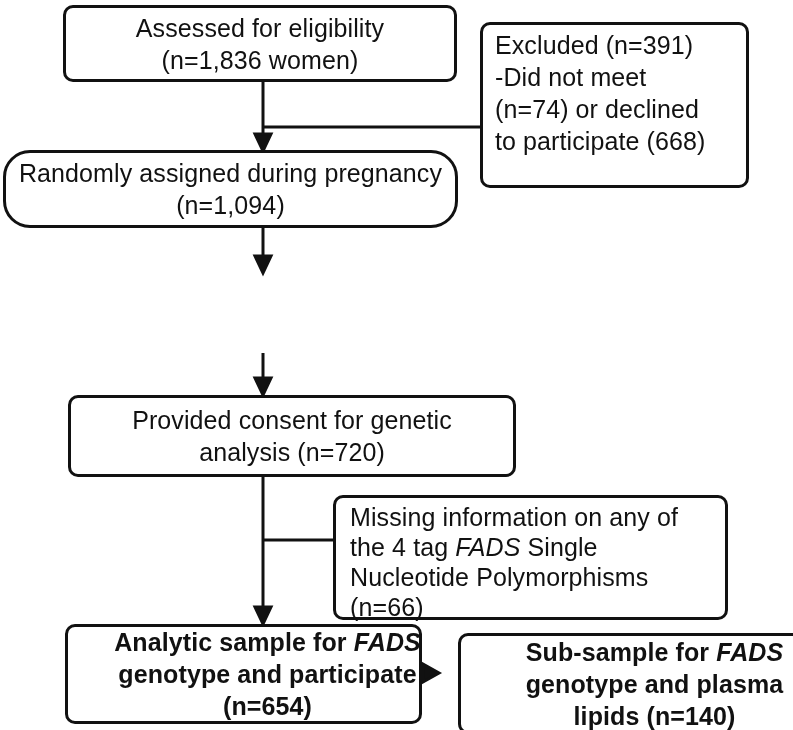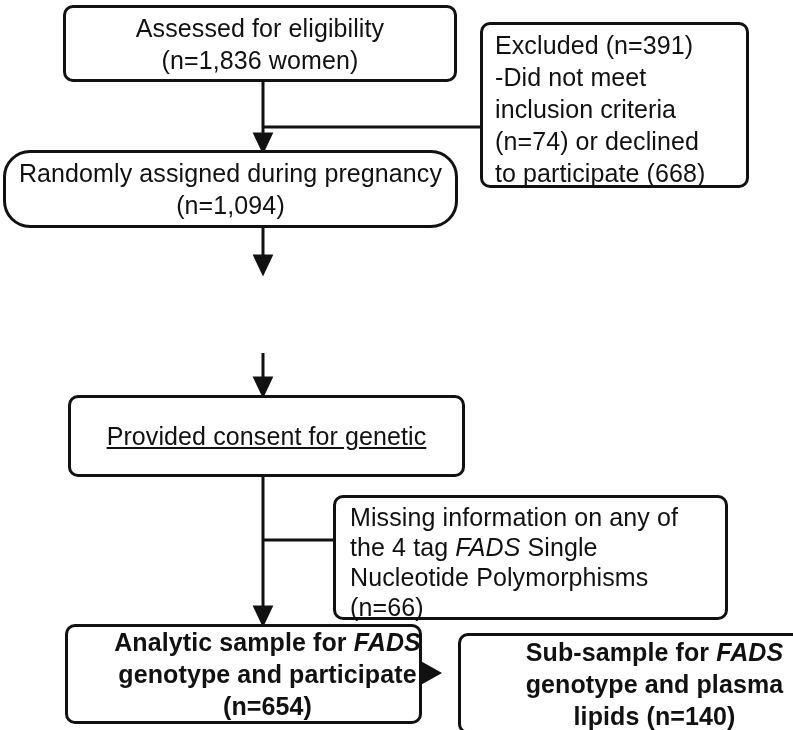--- a/index.html
+++ b/index.html
@@ -38,21 +38,21 @@
   }
   .box.center { text-align: center; align-items: center; }
   .box.left   { text-align: left; justify-content: flex-start; }
   .box.bold   { font-weight: 700; padding-left: 48px; }
   .tl { white-space: pre; }
 
   .box-assessed    { left: 63px;  top: 5px;   width: 394px; height: 77px; }
   .box-excluded    { left: 480px; top: 22px;  width: 269px; height: 166px; padding: 4px 12px; line-height: 32px; }
   .box-randomized  { left: 3px;   top: 150px; width: 455px; height: 78px; border-radius: 27px; }
   .box-birthweight { left: 68px;  top: 273px; width: 390px; height: 80px; }
-  .box-consent     { left: 68px;  top: 395px; width: 397px; height: 82px; text-decoration: underline; }
+  .box-consent     { left: 68px;  top: 395px; width: 448px; height: 82px; }
   .box-missing     { left: 333px; top: 495px; width: 395px; height: 125px; padding: 4px 14px; line-height: 30px; }
   .box-analytic    { left: 65px;  top: 624px; width: 357px; height: 100px; }
   .box-subsample   { left: 438px; top: 633px; width: 345px; height: 101px; margin-left: 20px; }
 </style>
 </head>
 <body>
 
 <div class="page">
 
   <svg class="connectors" viewBox="0 0 793 730" xmlns="http://www.w3.org/2000/svg">
@@ -80,33 +80,33 @@
   </svg>
 
   <div class="box center box-assessed">
     <div class="tl">Assessed for eligibility</div>
     <div class="tl">(n=1,836 women)</div>
   </div>
 
   <div class="box left box-excluded">
     <div class="tl">Excluded (n=391)</div>
     <div class="tl">-Did not meet</div>
-    <div class="tl">inclusion criteria</div>
     <div class="tl">(n=74) or declined</div>
     <div class="tl">to participate (668)</div>
   </div>
 
   <div class="box center box-randomized">
     <div class="tl">Randomly assigned during pregnancy</div>
     <div class="tl">(n=1,094)</div>
   </div>
 
 
   <div class="box center box-consent">
     <div class="tl">Provided consent for genetic</div>
+    <div class="tl">analysis (n=720)</div>
   </div>
 
   <div class="box left box-missing">
     <div class="tl">Missing information on any of</div>
     <div class="tl"><span>the 4 tag </span><i>FADS</i><span> Single</span></div>
     <div class="tl">Nucleotide Polymorphisms</div>
     <div class="tl">(n=66)</div>
   </div>
 
   <div class="box center bold box-analytic">

